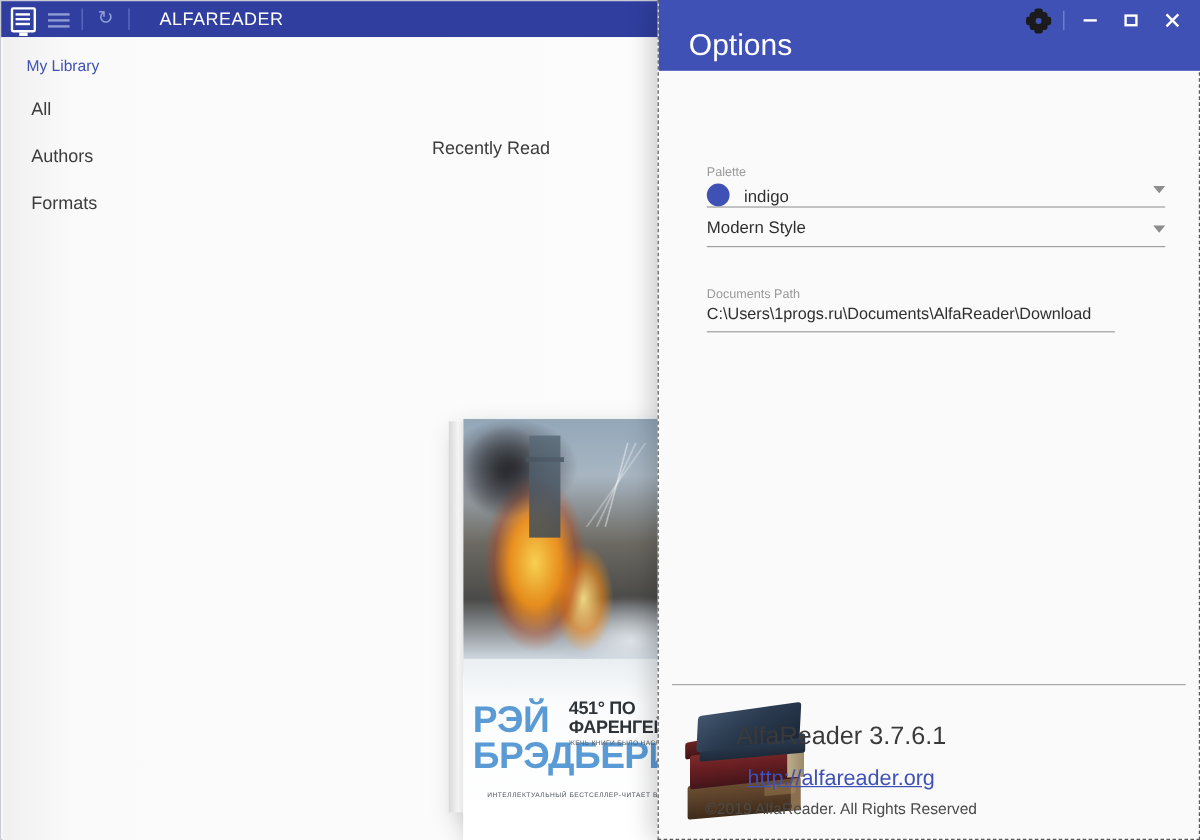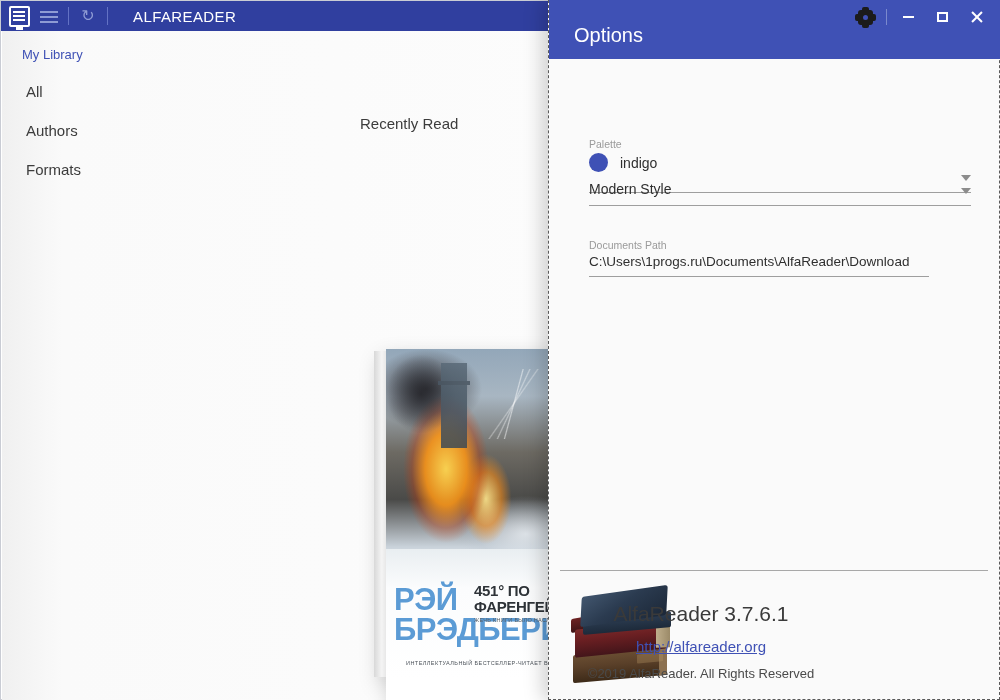--- a/index.html
+++ b/index.html
@@ -166,21 +166,21 @@
     border: 1px dashed #5a5a5a;
     box-shadow: -6px 0 18px rgba(0,0,0,0.18);
   }
   .dlg-titlebar {
     position: absolute; left: 0; top: -1px;
     width: 452px; height: 59px;
     background: #3f51b5;
   }
   .dlg-title {
     position: absolute; left: 25px; top: 24px;
-    color: #ffffff; font-size: 20px;
+    color: #ffffff; font-size: 25px;
   }
   .dlg-ctrls {
     position: absolute; right: 8px; top: 4px;
     display: flex; align-items: center; height: 26px;
   }
   .dlg-btn {
     width: 34px; height: 26px; display: flex;
     align-items: center; justify-content: center;
     cursor: pointer;
   }
@@ -216,21 +216,21 @@
   .field { position: absolute; }
   .field-label {
     font-size: 10.5px; color: #9a9a9a; margin-bottom: 3px;
   }
   .field-line {
     position: absolute; left: 0; bottom: 0;
     height: 1px; background: #9e9e9e;
   }
   .select-row {
     display: flex; align-items: center;
-    padding-bottom: 21px;
+    padding-bottom: 1px;
   }
   .palette-dot {
     width: 19px; height: 19px; border-radius: 50%;
     background: #3f51b5; margin-right: 12px; flex:0 0 auto;
   }
   .select-val { font-size: 14px; color: #2f2f2f; }
   .caret {
     position: absolute; right: 0; bottom: 12px;
     width: 0; height: 0;
     border-left: 5px solid transparent;
@@ -287,21 +287,21 @@
   }
 
   .about-version {
     position: absolute; left: 700px; top: 601px;
     transform: translateX(-50%);
     font-size: 21px; color: #3a3a3a; white-space: nowrap;
   }
   .about-link {
     position: absolute; left: 700px; top: 637px;
     transform: translateX(-50%);
-    font-size: 15px; color: #3f51b5; text-decoration: underline;
+    font-size: 18px; color: #3f51b5; text-decoration: underline;
     white-space: nowrap; cursor: pointer;
   }
   .about-copy {
     position: absolute; left: 700px; top: 665px;
     transform: translateX(-50%);
     font-size: 13px; color: #4a4a4a; white-space: nowrap;
   }
 </style>
 </head>
 <body>

